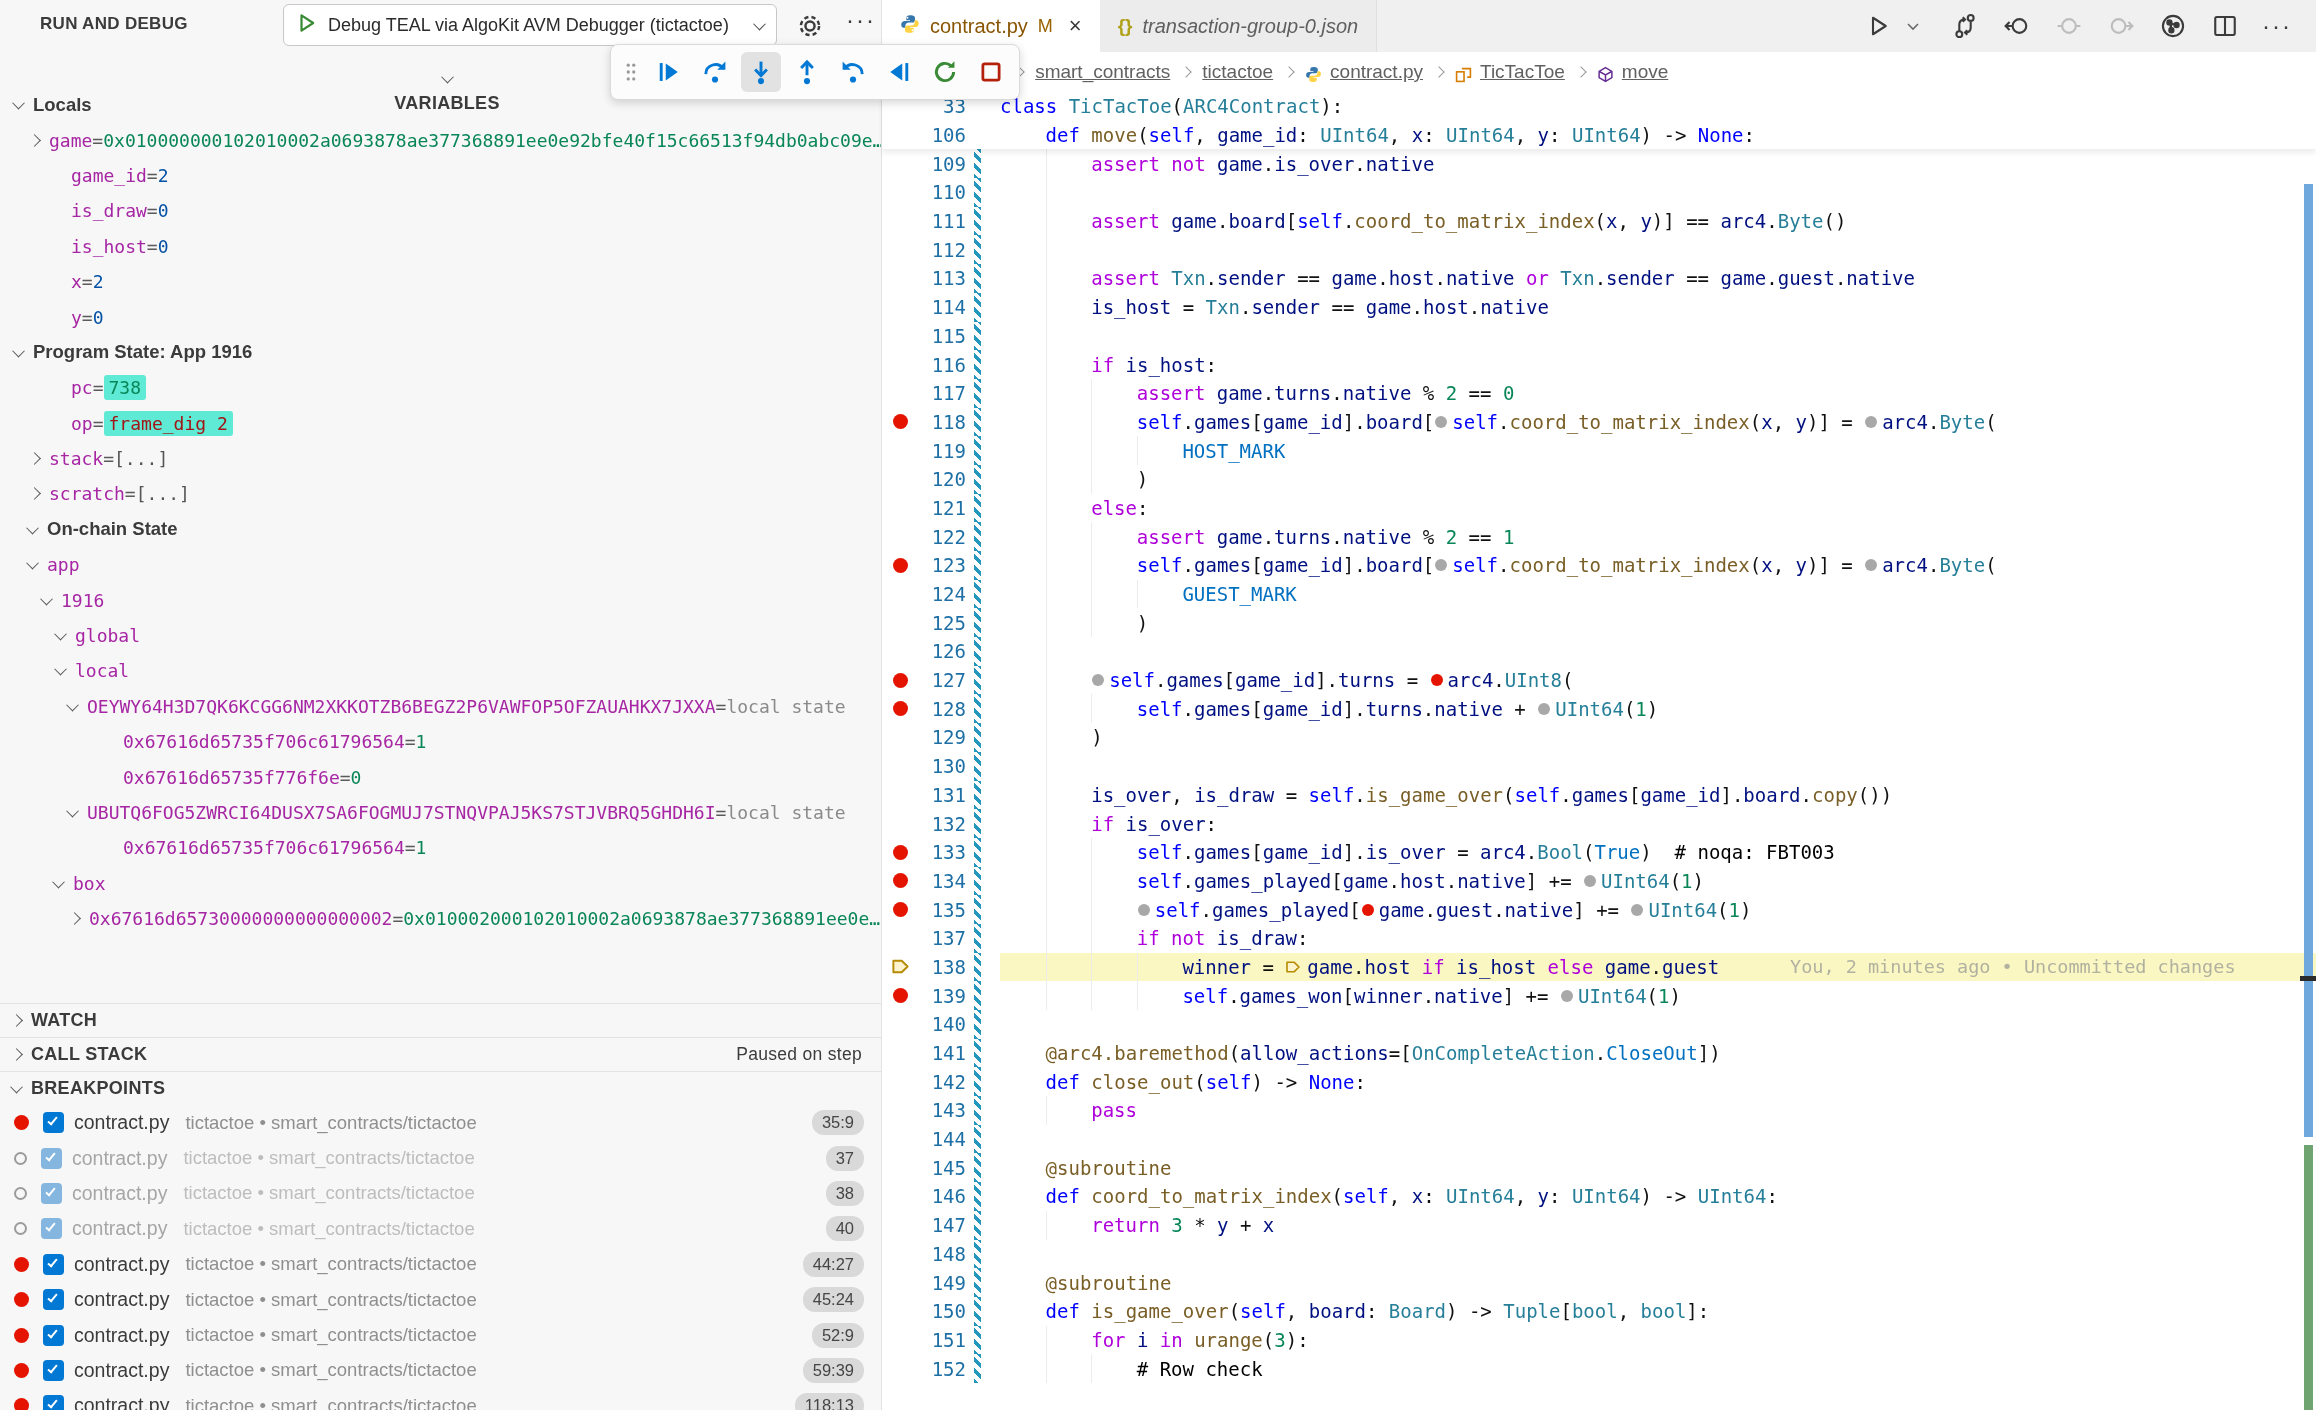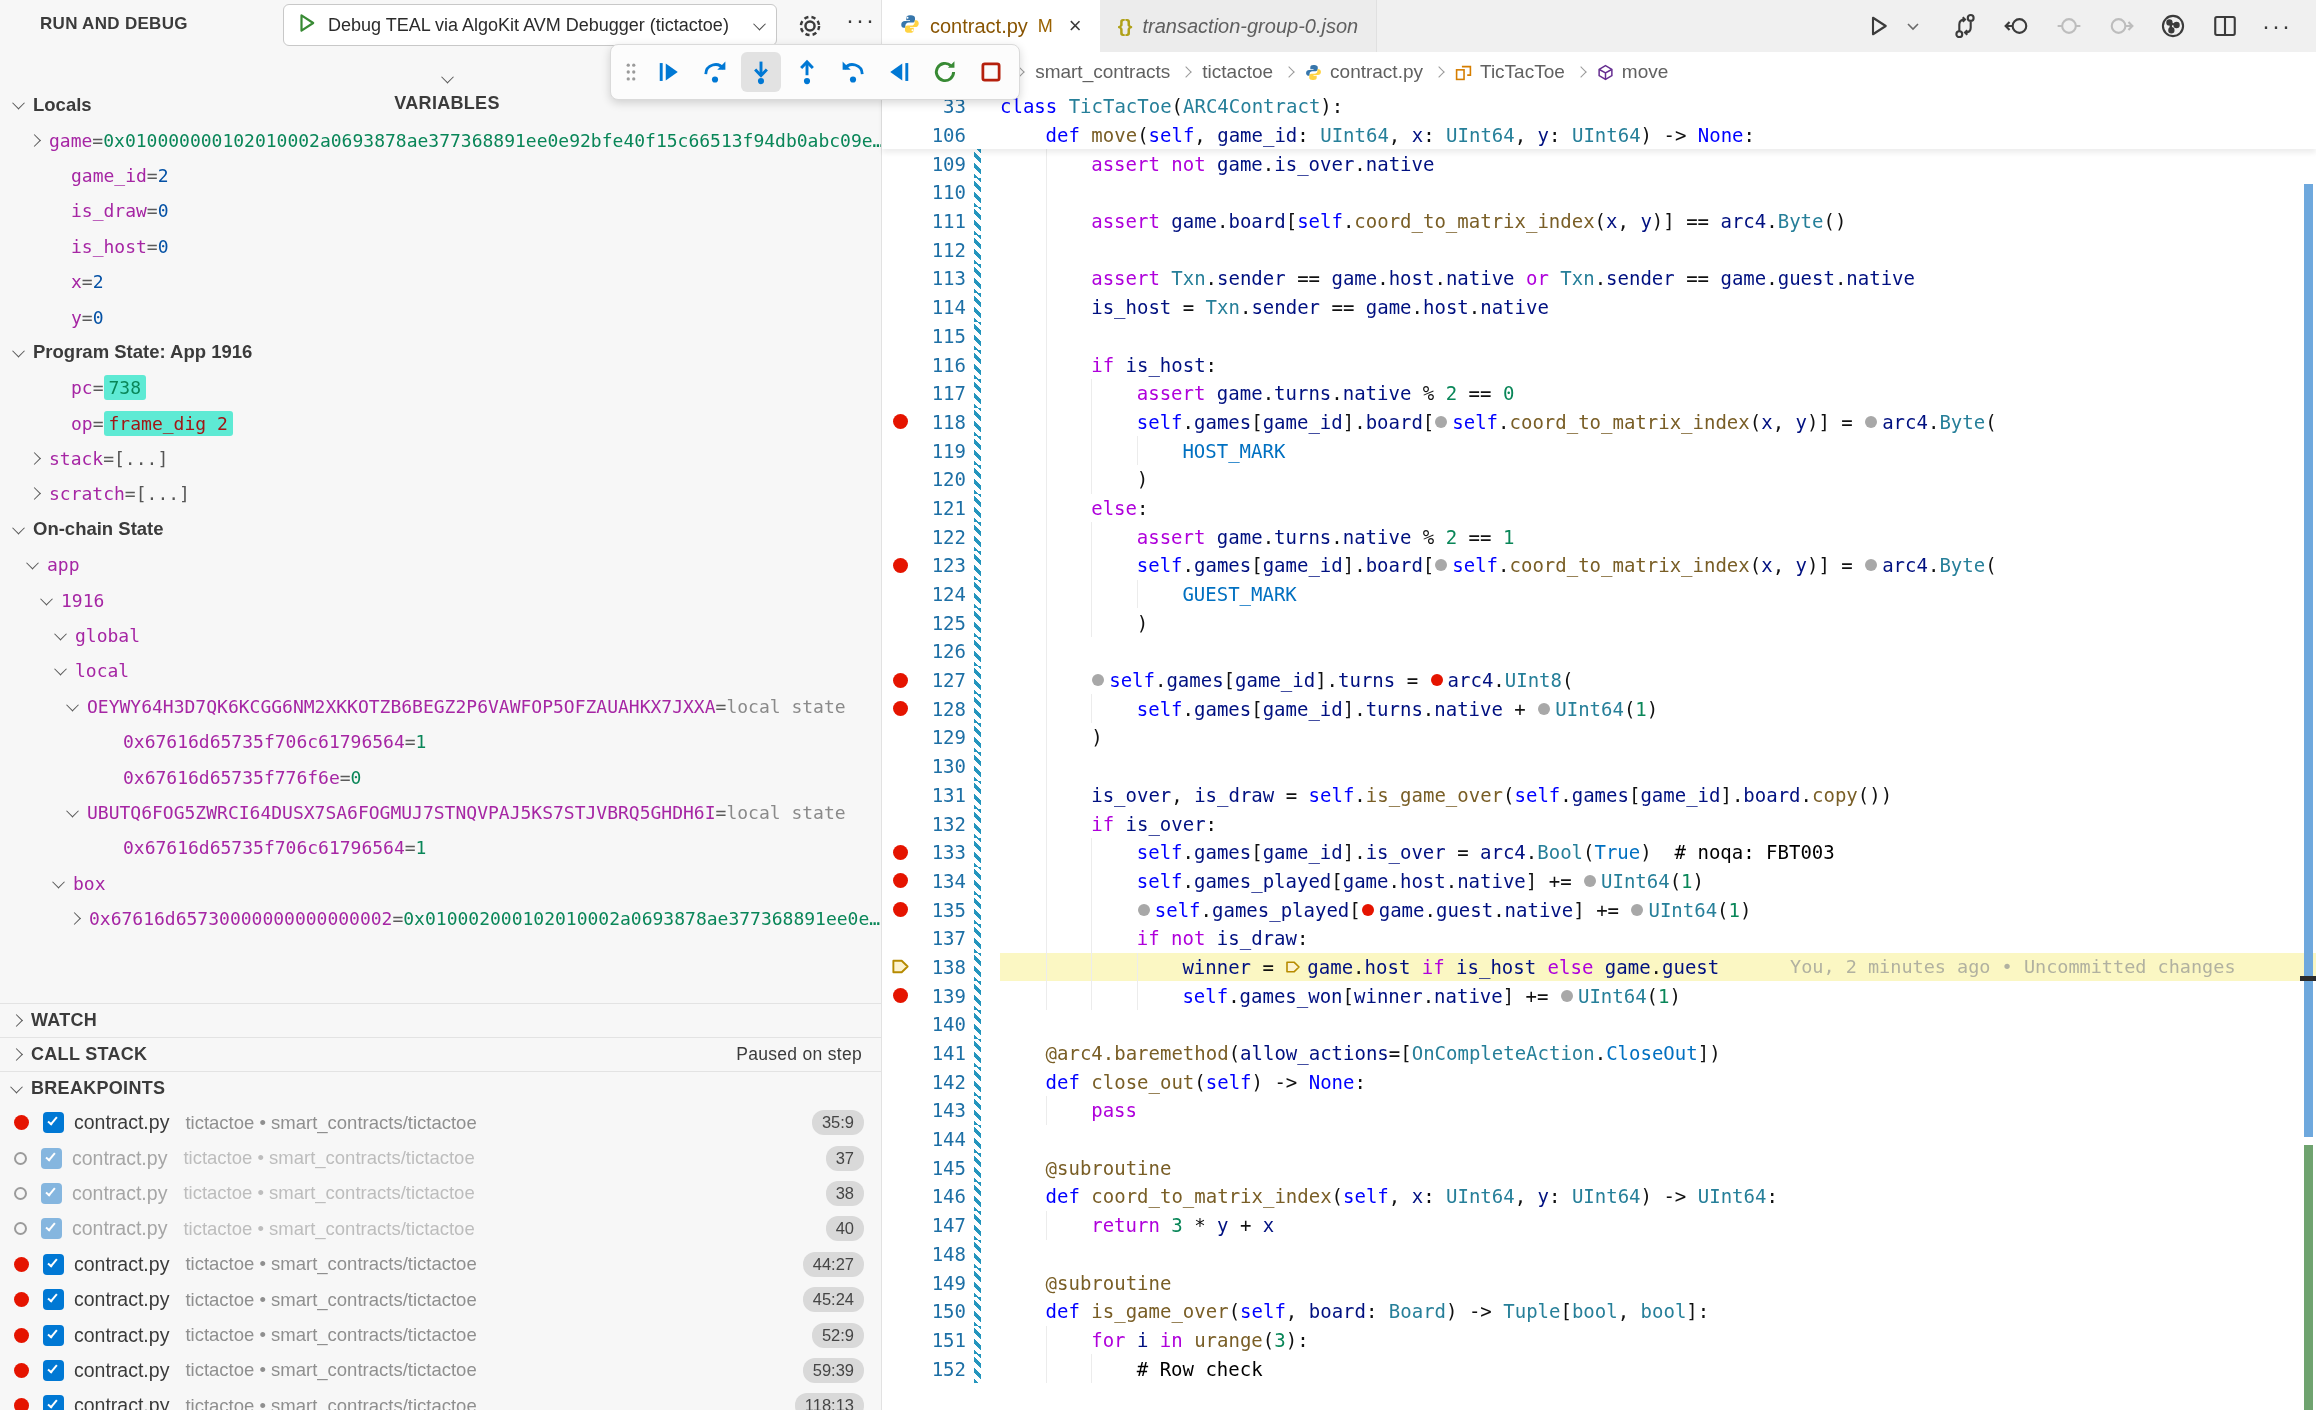--- a/index.html
+++ b/index.html
@@ -55,21 +55,21 @@
   .tab-m { color:#9a6200; font-size:18px; }
   .tab-close { color:#3b3b3b; font-size:22px; margin-left:6px; }
   .tab.inactive .tab-name { font-style:italic; color:#5f5f5f; }
   .json-ico { color:#b0a118; font-weight:700; font-size:19px; }
   #ed-actions { margin-left:auto; display:flex; align-items:center; gap:26px; padding-right:26px; }
   #ed-actions .ea { width:26px; height:26px; display:flex; align-items:center; justify-content:center; }
   #ed-more { font-size:24px; letter-spacing:2px; color:#3b3b3b; }
 
   #breadcrumb { position:absolute; left:0; top:52px; width:100%; height:40px; background:#fff; display:flex; align-items:center; gap:12px; padding-left:100px; font-size:19px; color:#616161; }
   #breadcrumb .chev { width:8px; height:8px; border-color:#9a9a9a; }
-  .bc-item { display:flex; align-items:center; gap:8px; white-space:nowrap; }
+  .bc-item { display:flex; align-items:flex-end; gap:8px; white-space:nowrap;text-decoration:underline; }
 
   
   #dbgbar { position:absolute; left:610px; top:44px; height:56px; background:#fcfcfc; border:1px solid #dadada; border-radius:8px; box-shadow:0 3px 10px rgba(0,0,0,.16); display:flex; align-items:center; padding:0 8px; gap:6px; z-index:30; }
   .dbtn { width:40px; height:40px; display:flex; align-items:center; justify-content:center; border-radius:6px; }
   .dbtn.active { background:#e2e2e2; }
   #dbg-grip { width:24px; height:40px; display:flex; align-items:center; justify-content:center; }
 
   
   #code { position:absolute; left:0; top:92px; width:100%; height:1318px; font-family:"DejaVu Sans Mono",monospace; font-size:19px; }
   .crow { display:flex; height:28.7px; align-items:center; position:relative; }
@@ -192,21 +192,21 @@
           <span class="vname">stack</span>
           <span class="veq"> = </span>
           <span class="vv-dark">[...]</span>
         </div>
         <div class="trow" style="padding-left: 30px;">
           <span class="chev r"></span>
           <span class="vname">scratch</span>
           <span class="veq"> = </span>
           <span class="vv-dark">[...]</span>
         </div>
-        <div class="trow scope" style="padding-left: 14px;">
+        <div class="trow scope" style="padding-left: 28px;">
           <span class="chev d"></span>
           <span class="">On-chain State</span>
         </div>
         <div class="trow" style="padding-left: 28px;">
           <span class="chev d"></span>
           <span class="vname">app</span>
         </div>
         <div class="trow" style="padding-left: 42px;">
           <span class="chev d"></span>
           <span class="vname">1916</span>

